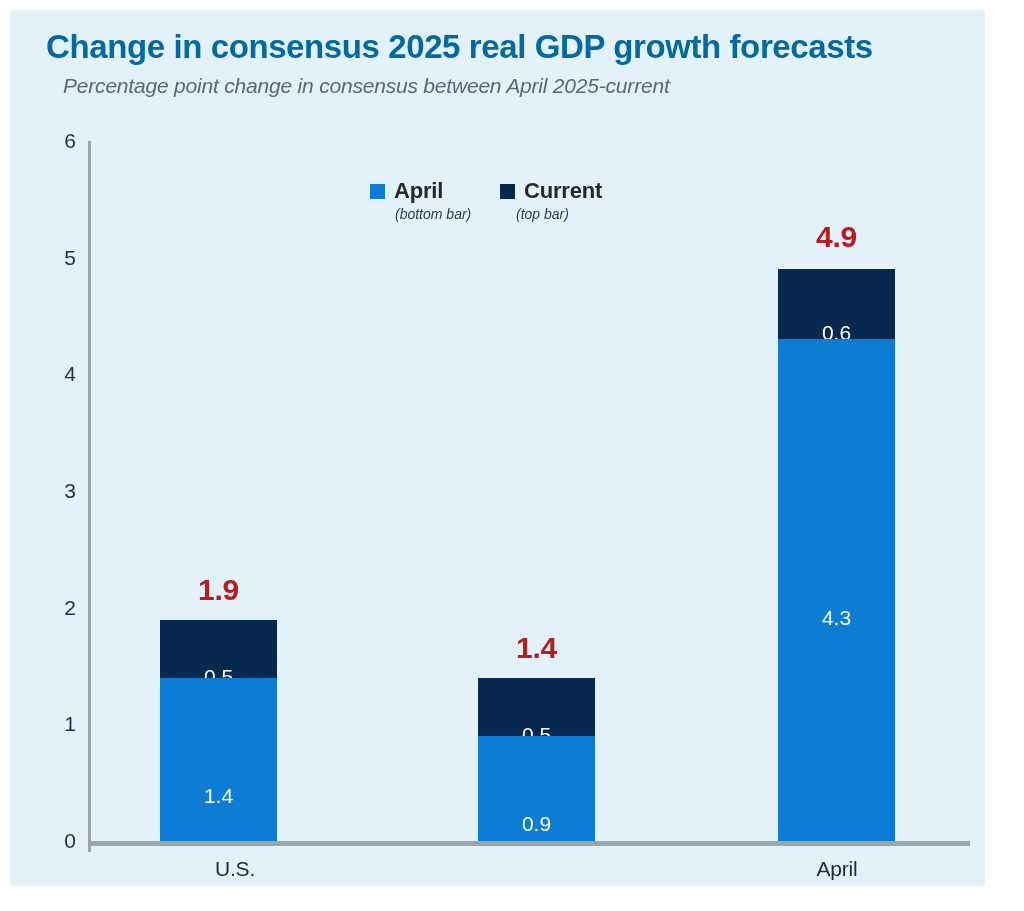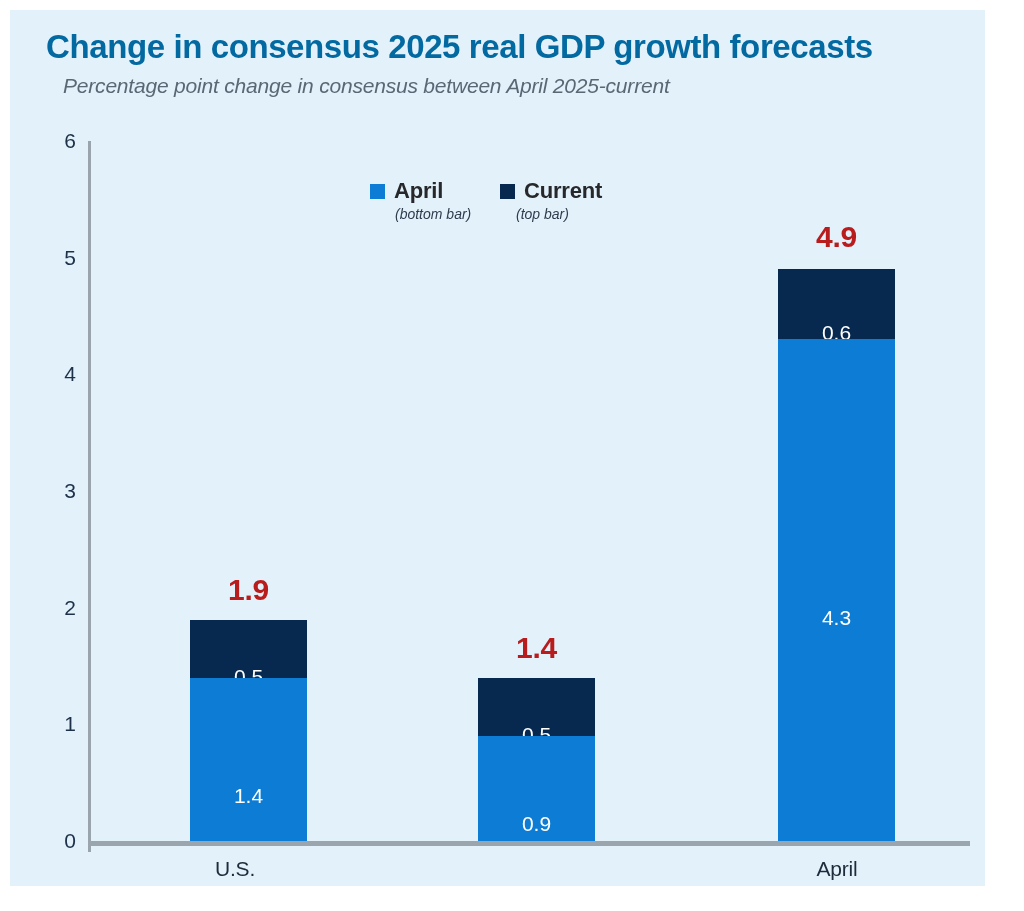--- a/index.html
+++ b/index.html
@@ -212,21 +212,21 @@
       <div id="x-axis-line"></div>
 
       <div class="ytick" style="top:831px">0</div>
       <div class="ytick" style="top:714px">1</div>
       <div class="ytick" style="top:598px">2</div>
       <div class="ytick" style="top:481px">3</div>
       <div class="ytick" style="top:364px">4</div>
       <div class="ytick" style="top:248px">5</div>
       <div class="ytick" style="top:131px">6</div>
 
-      <div class="bar-group" id="bar-us" style="left:180px; top:610px; height:254px">
+      <div class="bar-group" id="bar-us" style="left:150px; top:610px; height:254px">
         <div class="total-label" style="top:-47px">1.9</div>
         <div class="seg current" style="top:0px; height:58px"></div>
         <div class="seg-label" style="top:29px">0.5</div>
         <div class="seg april" style="top:58px; height:163px"></div>
         <div class="seg-label" style="top:148px">1.4</div>
       </div>
 
       <div class="bar-group" id="bar-eurozone" style="left:468px; top:668px; height:163px">
         <div class="total-label" style="top:-47px">1.4</div>
         <div class="seg current" style="top:0px; height:58px"></div>

